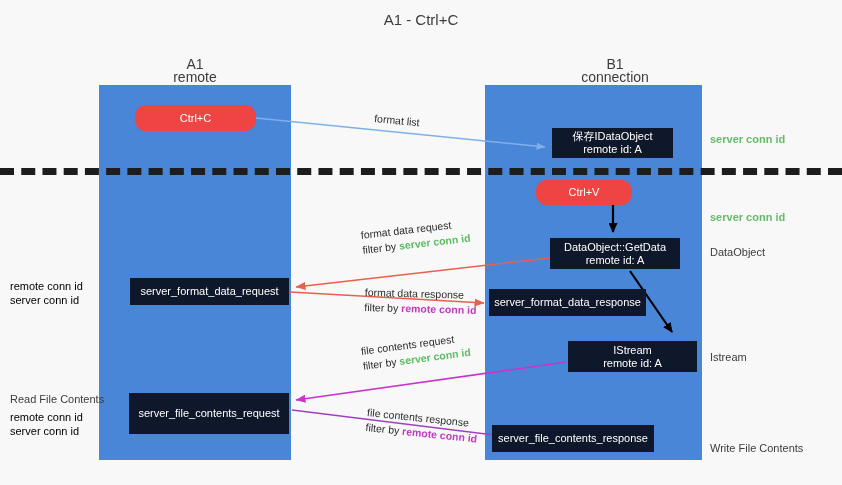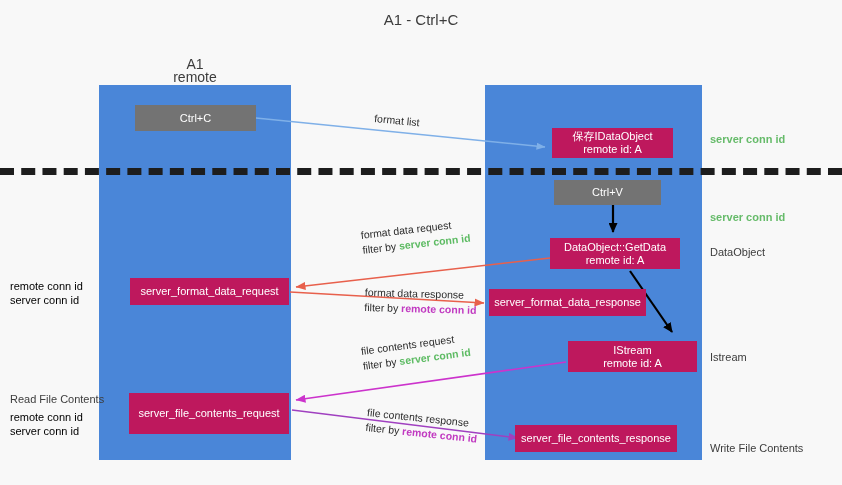--- a/index.html
+++ b/index.html
@@ -61,22 +61,22 @@
     display: flex;
     flex-direction: column;
     align-items: center;
     justify-content: center;
     font-size: 11px;
     line-height: 13px;
     color: #ffffff;
     text-align: center;
     white-space: nowrap;
   }
-  .box.green { background: #737373; }
-  .box.orange { background: #be185d; }
+  .box.green { background: #ef4444; border-radius: 11px; }
+  .box.orange { background: #0f172a; }
 
   
   .annot {
     position: absolute;
     font-size: 11px;
     line-height: 14px;
     white-space: nowrap;
   }
   .annot.plain { color: #3c3c3c; }
   .annot.green { color: #66bb6a; font-weight: bold; }
@@ -108,20 +108,24 @@
 <div id="canvas">
 
   <div class="title">
     <div>A1 - Ctrl+C</div>
   </div>
 
   <div class="col-header" style="left:145px; top:58px; width:100px;">
     <div>A1</div>
     <div>remote</div>
   </div>
+  <div class="col-header" style="left:565px; top:58px; width:100px;">
+    <div>B1</div>
+    <div>connection</div>
+  </div>
 
   <div class="lane" style="left:99px; top:85px; width:192px; height:375px;"></div>
   <div class="lane" style="left:485px; top:85px; width:217px; height:375px;"></div>
 
   <svg class="overlay" viewBox="0 0 842 485">
     <defs>
       <marker id="ah-blue" markerWidth="9" markerHeight="7" refX="8.5" refY="3.5" orient="auto" markerUnits="userSpaceOnUse">
         <polygon points="0 0, 9 3.5, 0 7" fill="#7fb0e8"></polygon>
       </marker>
       <marker id="ah-red" markerWidth="10" markerHeight="8" refX="9.5" refY="4" orient="auto" markerUnits="userSpaceOnUse">
@@ -157,21 +161,21 @@
 
   <div class="box green" style="left:135px; top:105px; width:121px; height:26px;">
     <span>Ctrl+C</span>
   </div>
 
   <div class="box orange" style="left:552px; top:128px; width:121px; height:30px;">
     <span>保存IDataObject</span>
     <span>remote id: A</span>
   </div>
 
-  <div class="box green" style="left:554px; top:180px; width:107px; height:25px;">
+  <div class="box green" style="left:536px; top:180px; width:96px; height:25px;">
     <span>Ctrl+V</span>
   </div>
 
   <div class="box orange" style="left:550px; top:238px; width:130px; height:31px;">
     <span>DataObject::GetData</span>
     <span>remote id: A</span>
   </div>
 
   <div class="box orange" style="left:130px; top:278px; width:159px; height:27px;">
     <span>server_format_data_request</span>
@@ -183,21 +187,21 @@
 
   <div class="box orange" style="left:568px; top:341px; width:129px; height:31px;">
     <span>IStream</span>
     <span>remote id: A</span>
   </div>
 
   <div class="box orange" style="left:129px; top:393px; width:160px; height:41px;">
     <span>server_file_contents_request</span>
   </div>
 
-  <div class="box orange" style="left:515px; top:425px; width:162px; height:27px;">
+  <div class="box orange" style="left:492px; top:425px; width:162px; height:27px;">
     <span>server_file_contents_response</span>
   </div>
 
   <div class="annot green" style="left:710px; top:132px;">
     <span>server conn id</span>
   </div>
   <div class="annot green" style="left:710px; top:210px;">
     <span>server conn id</span>
   </div>
   <div class="annot plain" style="left:710px; top:245px;">

